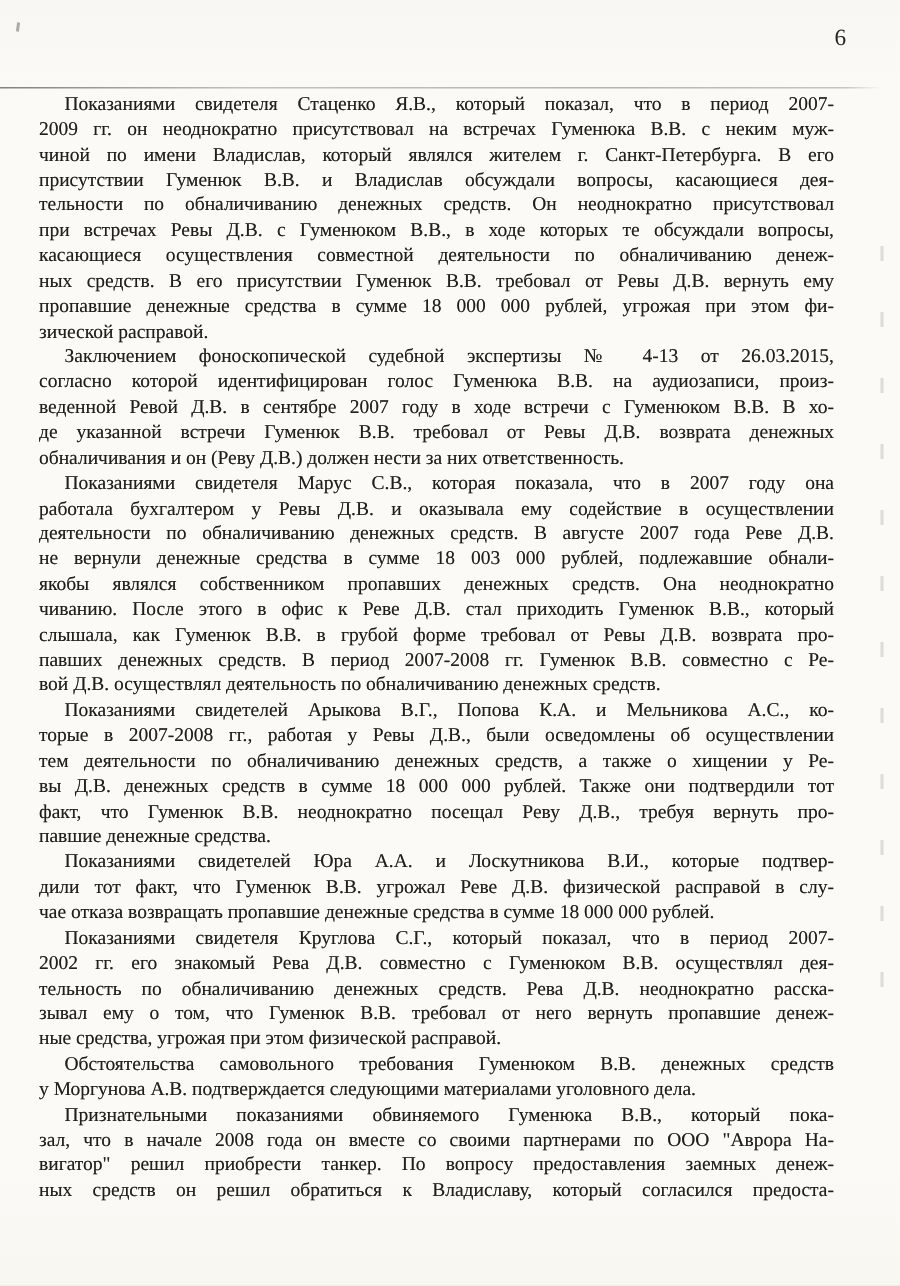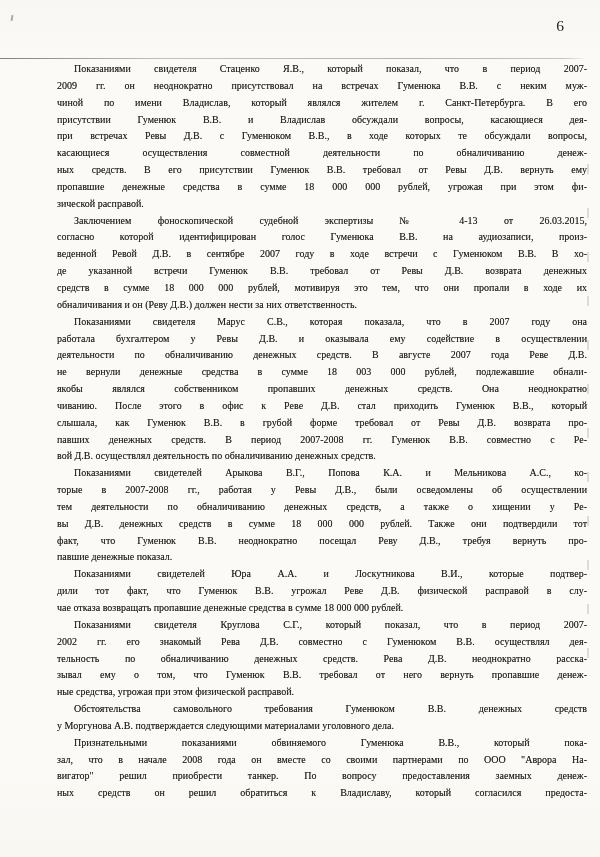--- a/index.html
+++ b/index.html
@@ -47,24 +47,24 @@
     top: 130px;
     right: 11px;
     width: 2px;
     height: 560px;
     background: repeating-linear-gradient(180deg,
       rgba(150,150,143,0) 0 34px,
       rgba(150,150,143,0.30) 34px 44px);
   }
   .text-block {
     position: absolute;
-    left: 57px;
+    left: 26px;
     top: 61px;
     width: 530px;
-    font-size: 10px;
+    font-size: 13px;
     line-height: 16.85px;
     text-shadow: 0 0 0.4px rgba(33,31,27,0.55);
   }
   .paragraph { margin: 0; }
   .line {
     text-align: justify;
     text-align-last: justify;
     white-space: normal;
   }
   .line.first { text-indent: 17px; }
@@ -77,52 +77,52 @@
   <span class="corner-mark"></span>
   <span class="page-number">6</span>
   <div class="scan-hline"></div>
   <div class="edge-streak"></div>
   <div class="text-block">
       <div class="paragraph">
         <div class="line first">Показаниями свидетеля Стаценко Я.В., который показал, что в период 2007-</div>
         <div class="line">2009 гг. он неоднократно присутствовал на встречах Гуменюка В.В. с неким муж-</div>
         <div class="line">чиной по имени Владислав, который являлся жителем г. Санкт-Петербурга. В его</div>
         <div class="line">присутствии Гуменюк В.В. и Владислав обсуждали вопросы, касающиеся дея-</div>
+        <div class="line">тельности по обналичиванию денежных средств. Он неоднократно присутствовал</div>
         <div class="line">при встречах Ревы Д.В. с Гуменюком В.В., в ходе которых те обсуждали вопросы,</div>
         <div class="line">касающиеся осуществления совместной деятельности по обналичиванию денеж-</div>
         <div class="line">ных средств. В его присутствии Гуменюк В.В. требовал от Ревы Д.В. вернуть ему</div>
         <div class="line">пропавшие денежные средства в сумме 18 000 000 рублей, угрожая при этом фи-</div>
         <div class="line last">зической расправой.</div>
       </div>
       <div class="paragraph">
         <div class="line first">Заключением фоноскопической судебной экспертизы № 4-13 от 26.03.2015,</div>
         <div class="line">согласно которой идентифицирован голос Гуменюка В.В. на аудиозаписи, произ-</div>
         <div class="line">веденной Ревой Д.В. в сентябре 2007 году в ходе встречи с Гуменюком В.В. В хо-</div>
         <div class="line">де указанной встречи Гуменюк В.В. требовал от Ревы Д.В. возврата денежных</div>
-        <div class="line">средств в сумме 18 000 000 рублей, мотивируя это тем, что они пропали в ходе их</div>
         <div class="line last">обналичивания и он (Реву Д.В.) должен нести за них ответственность.</div>
       </div>
       <div class="paragraph">
         <div class="line first">Показаниями свидетеля Марус С.В., которая показала, что в 2007 году она</div>
         <div class="line">работала бухгалтером у Ревы Д.В. и оказывала ему содействие в осуществлении</div>
         <div class="line">деятельности по обналичиванию денежных средств. В августе 2007 года Реве Д.В.</div>
         <div class="line">не вернули денежные средства в сумме 18 003 000 рублей, подлежавшие обнали-</div>
         <div class="line">якобы являлся собственником пропавших денежных средств. Она неоднократно</div>
         <div class="line">чиванию. После этого в офис к Реве Д.В. стал приходить Гуменюк В.В., который</div>
         <div class="line">слышала, как Гуменюк В.В. в грубой форме требовал от Ревы Д.В. возврата про-</div>
         <div class="line">павших денежных средств. В период 2007-2008 гг. Гуменюк В.В. совместно с Ре-</div>
         <div class="line last">вой Д.В. осуществлял деятельность по обналичиванию денежных средств.</div>
       </div>
       <div class="paragraph">
         <div class="line first">Показаниями свидетелей Арыкова В.Г., Попова К.А. и Мельникова А.С., ко-</div>
         <div class="line">торые в 2007-2008 гг., работая у Ревы Д.В., были осведомлены об осуществлении</div>
         <div class="line">тем деятельности по обналичиванию денежных средств, а также о хищении у Ре-</div>
         <div class="line">вы Д.В. денежных средств в сумме 18 000 000 рублей. Также они подтвердили тот</div>
         <div class="line">факт, что Гуменюк В.В. неоднократно посещал Реву Д.В., требуя вернуть про-</div>
-        <div class="line last">павшие денежные показал.</div>
+        <div class="line last">павшие денежные средства.</div>
       </div>
       <div class="paragraph">
         <div class="line first">Показаниями свидетелей Юра А.А. и Лоскутникова В.И., которые подтвер-</div>
         <div class="line">дили тот факт, что Гуменюк В.В. угрожал Реве Д.В. физической расправой в слу-</div>
         <div class="line last">чае отказа возвращать пропавшие денежные средства в сумме 18 000 000 рублей.</div>
       </div>
       <div class="paragraph">
         <div class="line first">Показаниями свидетеля Круглова С.Г., который показал, что в период 2007-</div>
         <div class="line">2002 гг. его знакомый Рева Д.В. совместно с Гуменюком В.В. осуществлял дея-</div>
         <div class="line">тельность по обналичиванию денежных средств. Рева Д.В. неоднократно расска-</div>

